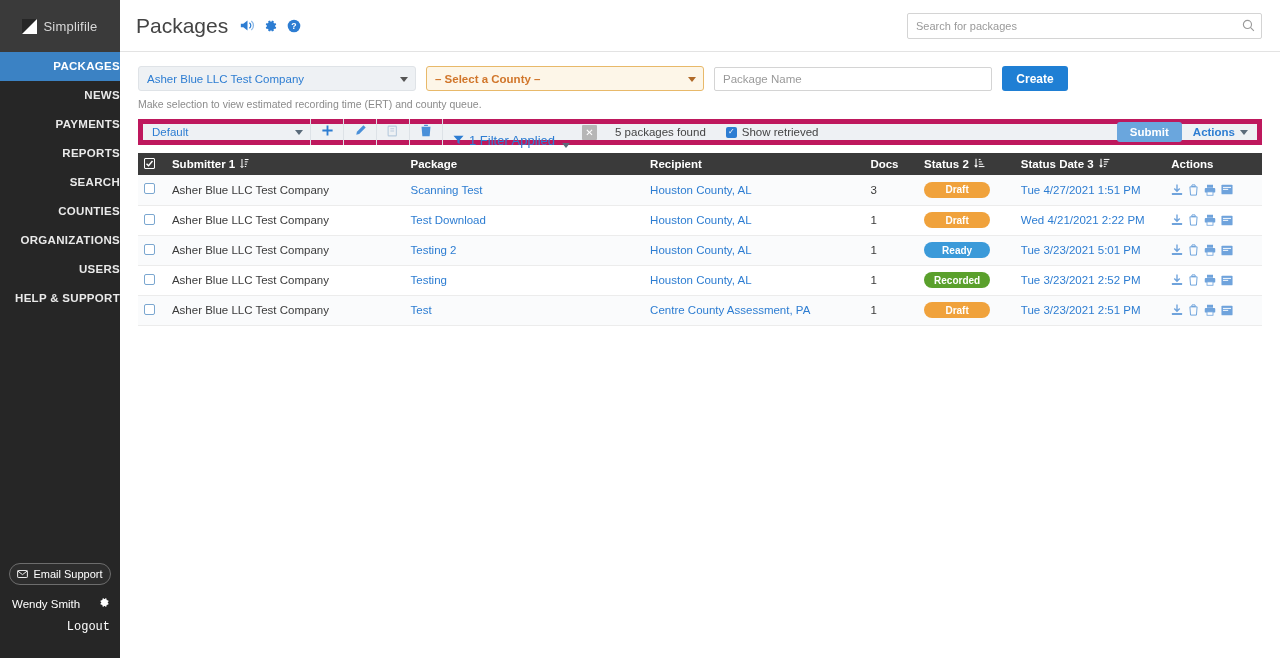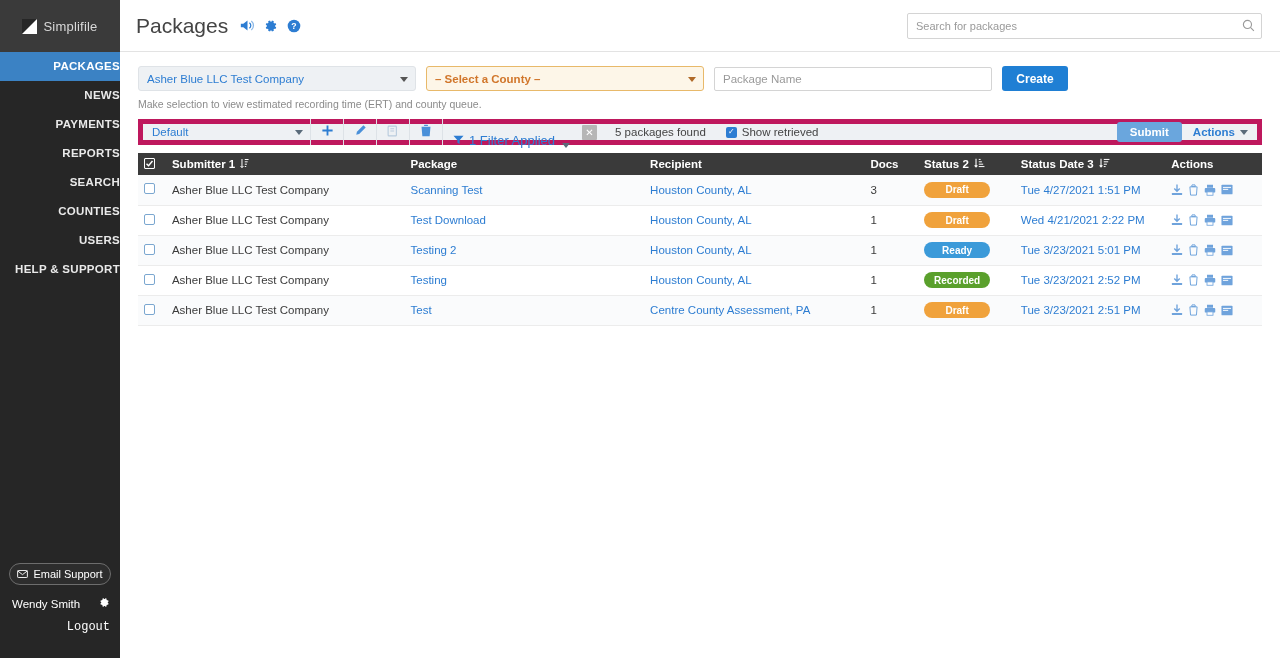--- a/index.html
+++ b/index.html
@@ -220,20 +220,21 @@
       <span class="logo-text">Simplifile</span>
     </div>
 
     <nav class="nav">
       <div class="nav-item active">PACKAGES</div>
       <div class="nav-item">NEWS</div>
       <div class="nav-item">PAYMENTS</div>
       <div class="nav-item">REPORTS</div>
       <div class="nav-item">SEARCH</div>
       <div class="nav-item">COUNTIES</div>
+      <div class="nav-item">ORGANIZATIONS</div>
       <div class="nav-item">USERS</div>
       <div class="nav-item">HELP &amp; SUPPORT</div>
     </nav>
 
     <div class="sidebar-bottom">
       <div class="email-support">
         <span class="env-icon">
           <svg width="11" height="8" viewBox="0 0 16 12">
               <rect x="0.7" y="0.7" width="14.6" height="10.6" rx="1" fill="none" stroke="#fff" stroke-width="1.4"></rect>
               <path d="M1 1.5 L8 7 L15 1.5" fill="none" stroke="#fff" stroke-width="1.4"></path>

